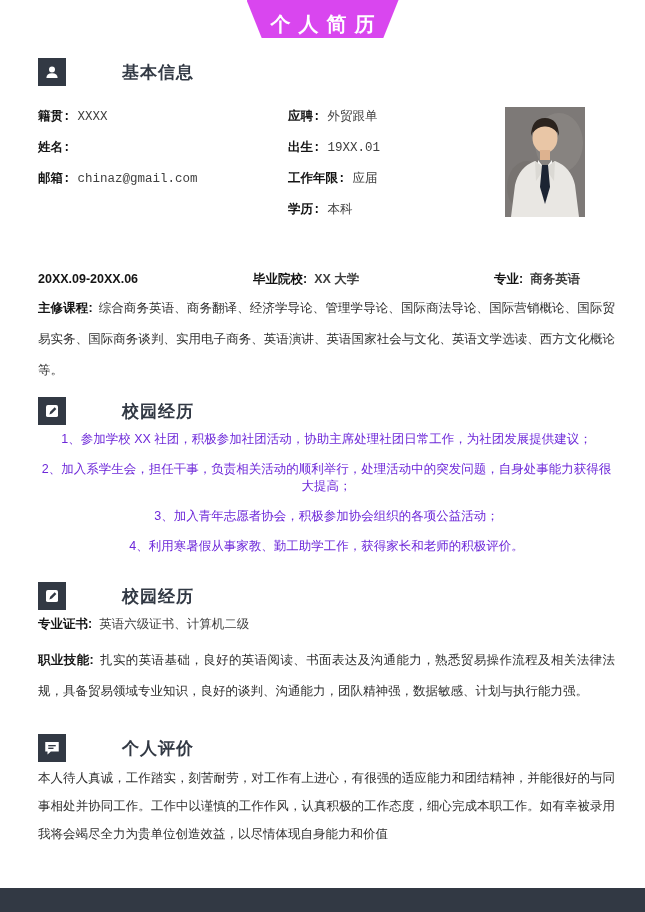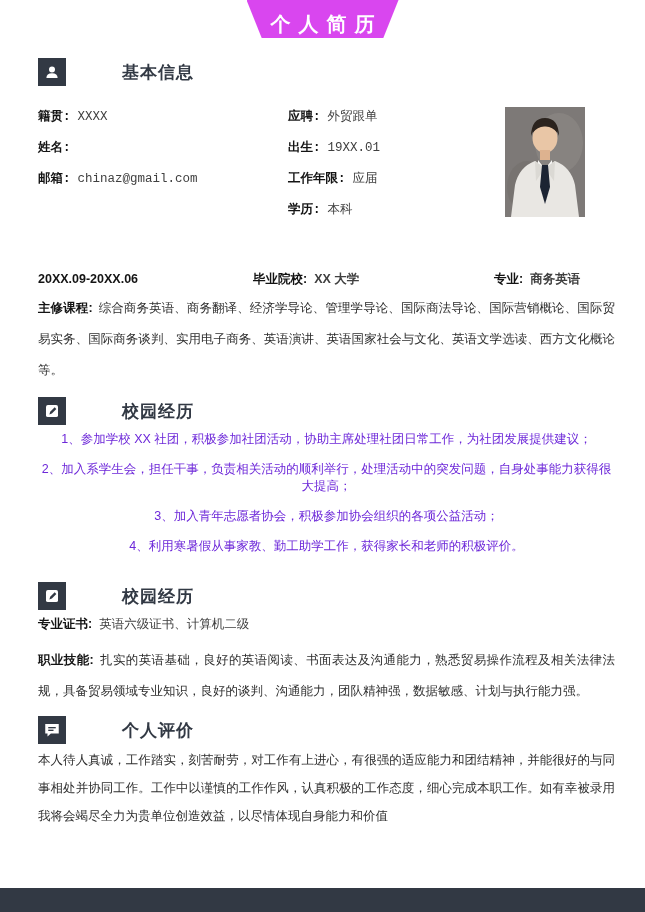--- a/index.html
+++ b/index.html
@@ -98,21 +98,21 @@
   
   .cert-line { margin: 6px 30px 0 38px; font-size: 12.5px; line-height: 17px; }
   .skills-para { margin-top: 12px; line-height: 31px; }
   
   .eval-para { margin: 2px 30px 0 38px; font-size: 12.5px; line-height: 28px; text-align: justify; }
   
   .s-basic { margin-top: 20px; font-family: Liberation Mono, monospace; }
   .s-edu   { margin-top: 36px; }
   .s-campus{ margin-top: 11px; text-align: center; }
   .s-skill { margin-top: 27px; }
-  .s-eval  { margin-top: 9px; }
+  .s-eval  { margin-top: 27px; }
   .footer-bar {
     position: absolute;
     left: 0; bottom: 0;
     width: 100%;
     height: 24px;
     background: #323944;
   }
 </style>
 </head>
 <body>

